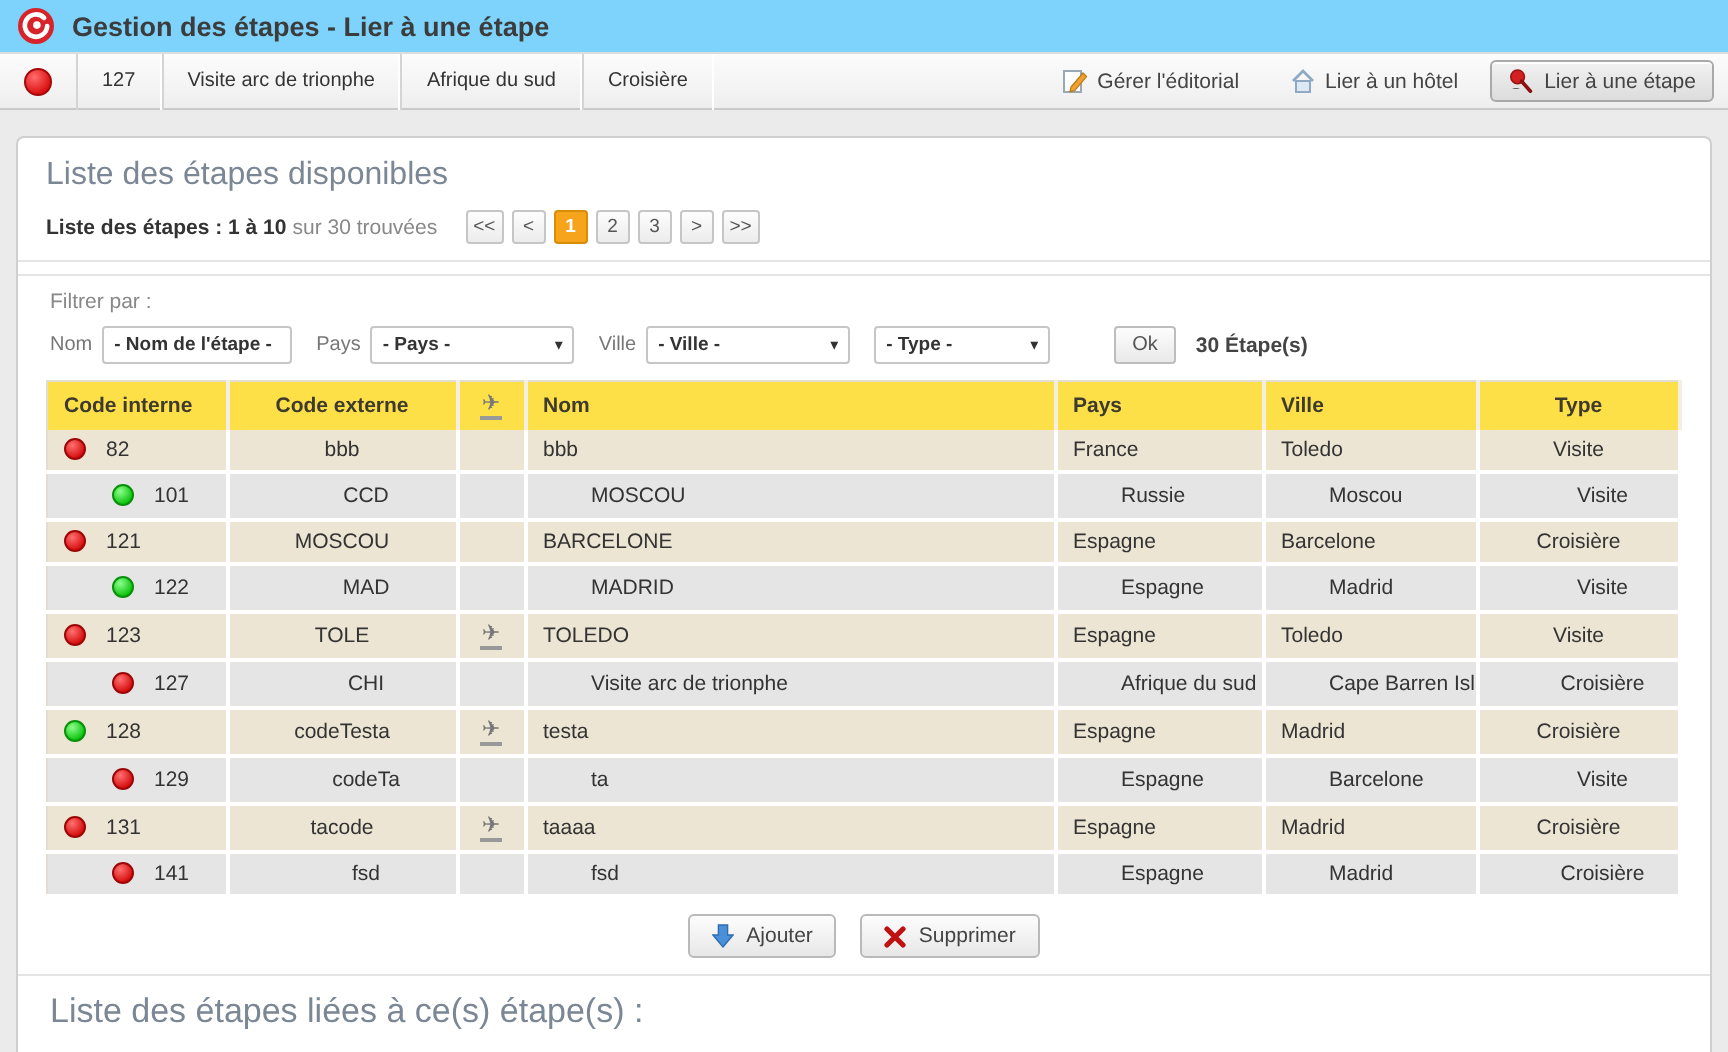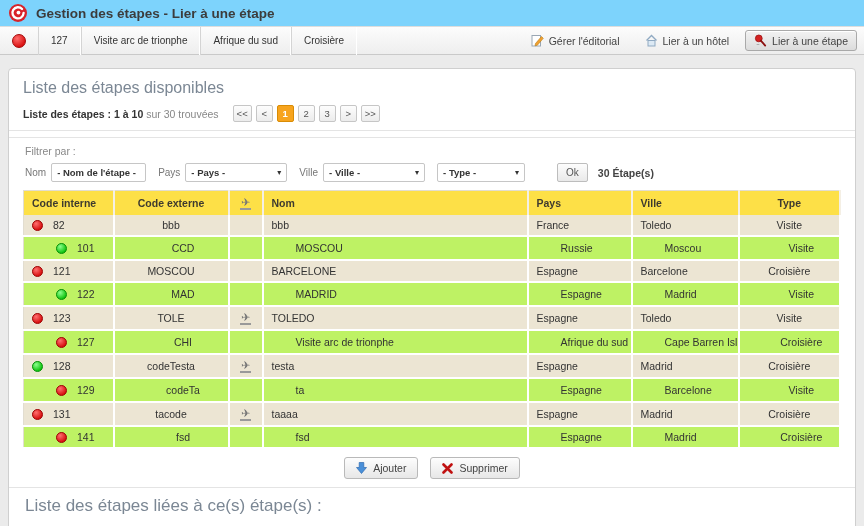--- a/index.html
+++ b/index.html
@@ -102,21 +102,21 @@
   th {
     background: #fde047; font-size: 10.5px; font-weight: 700; color: #3e3a2f;
     text-align: left; padding: 5px 8px; border-right: 2px solid #f4efe4;
   }
   td {
     font-size: 10.5px; color: #333; padding: 4px 8px;
     border-right: 2px solid #fff; border-bottom: 2px solid #fff;
     overflow: hidden; white-space: nowrap;
   }
   tr.odd  td { background: #ece5d3; }
-  tr.even td { background: #bef264; padding-left: 32px; }
+  tr.even td { background: #e5e5e5; padding-left: 32px; }
   .c-center, th.c-center { text-align: center; }
   .dot {
     display: inline-block; width: 11px; height: 11px; border-radius: 50%;
     vertical-align: -2px; margin-right: 10px;
   }
   .dot.red   { background: radial-gradient(circle at 35% 30%, #ff7070, #d60d0d 75%); border: 1px solid #9d0606; }
   .dot.green { background: radial-gradient(circle at 35% 30%, #8dff8d, #0cc20c 75%); border: 1px solid #089008; }
   .plane { font-size: 11px; color: #777; display: inline-block; border-bottom: 2px solid #999; line-height: 10px; padding: 0 1px 1px 1px; }
   
   .actions { display: flex; justify-content: center; gap: 12px; margin: 8px 0; }

